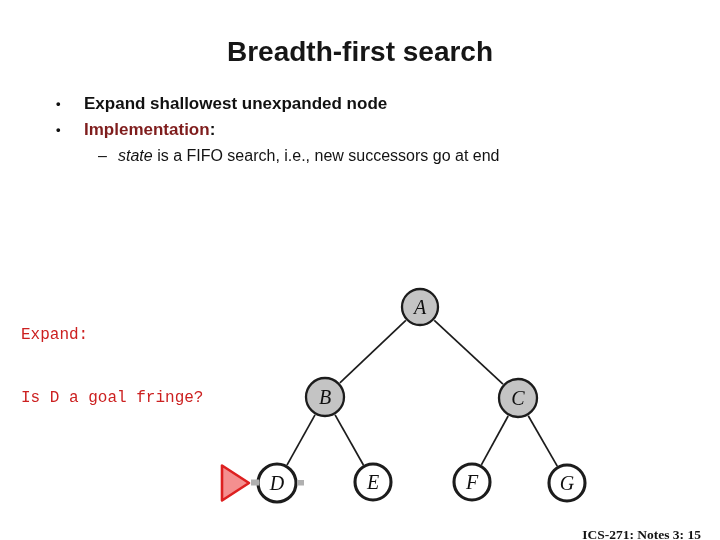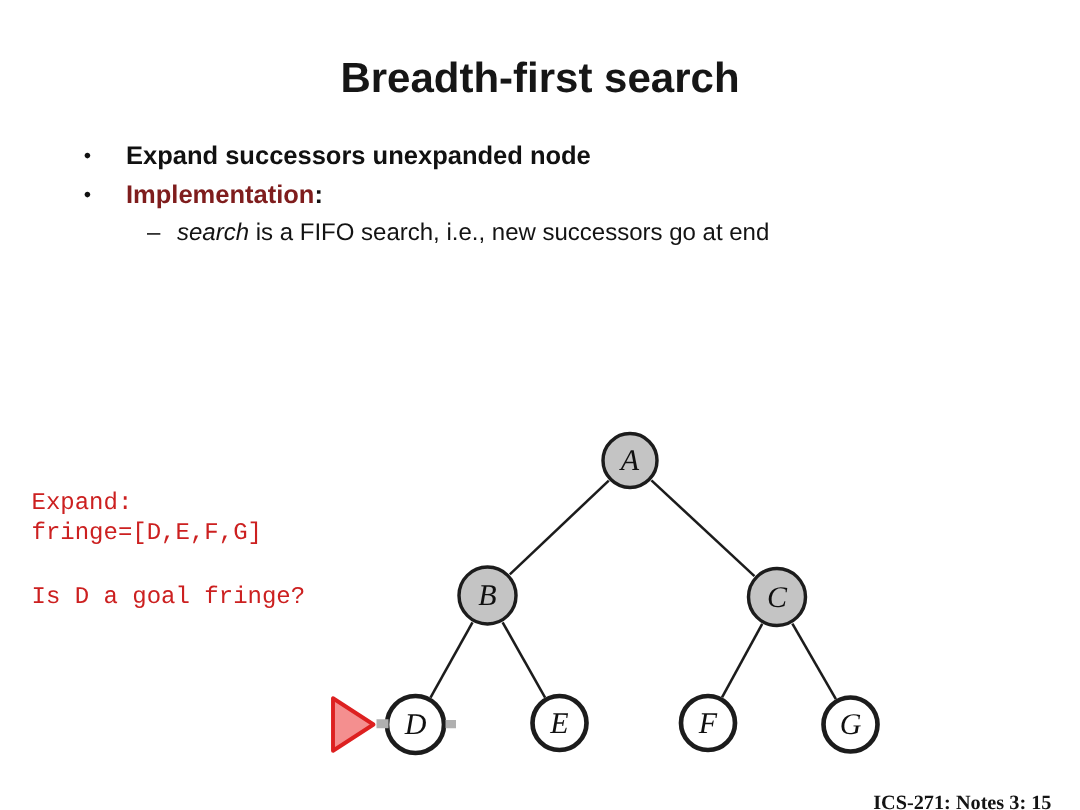--- a/index.html
+++ b/index.html
@@ -35,35 +35,34 @@
 </style>
 </head>
 <body>
 
 <div class="slide">
 
   <div class="title">Breadth-first search</div>
 
   <div class="bullet-line b1">
     <span class="bullet-glyph">•</span>
-    <span>Expand successors unexpanded node</span>
+    <span>Expand shallowest unexpanded node</span>
   </div>
 
   <div class="bullet-line b2">
     <span class="bullet-glyph">•</span>
     <span><span class="green-word">Implementation</span><span>:</span></span>
   </div>
 
   <div class="sub-bullet">
-    <span class="sub-dash">–</span><span class="italic">search</span><span> is a FIFO search, i.e., new successors go at end</span>
+    <span class="sub-dash">–</span><span class="italic">state</span><span> is a FIFO search, i.e., new successors go at end</span>
   </div>
 
   <div class="note-red note-expand">
     <div>Expand:</div>
-    <div>fringe=[D,E,F,G]</div>
   </div>
 
   <div class="note-red note-question">Is D a goal fringe?</div>
 
   <svg class="tree-layer" viewBox="0 0 720 540" xmlns="http://www.w3.org/2000/svg">
       <line x1="405.8439226638364" y1="320.4110206342603" x2="339.88203002006946" y2="382.90123471782897" stroke="#1c1c1c" stroke-width="1.7"></line>
       <line x1="434.28947308671286" y1="320.26879643766193" x2="502.97773342166084" y2="384.0507524629708" stroke="#1c1c1c" stroke-width="1.7"></line>
       <line x1="315.0089937350852" y1="414.9005528913057" x2="286.9910062649148" y2="465.0994471086943" stroke="#1c1c1c" stroke-width="1.7"></line>
       <line x1="335.08025305890465" y1="414.8504481251436" x2="363.41146660250536" y2="465.02030544193656" stroke="#1c1c1c" stroke-width="1.7"></line>
       <line x1="508.1535502312555" y1="415.9804734907508" x2="481.3661351458789" y2="464.8966227770907" stroke="#1c1c1c" stroke-width="1.7"></line>

